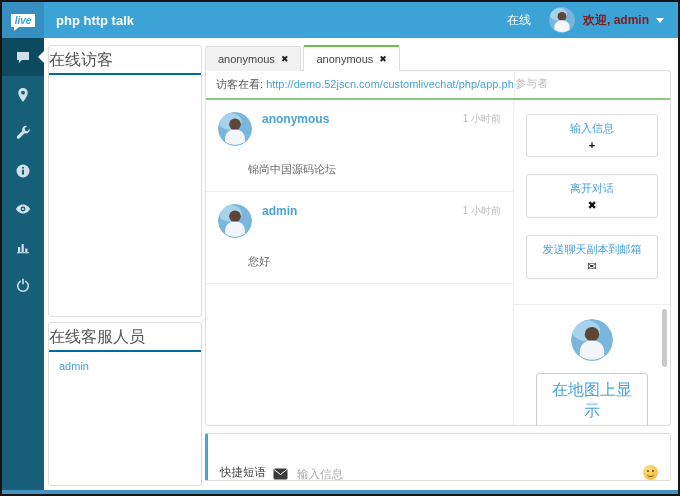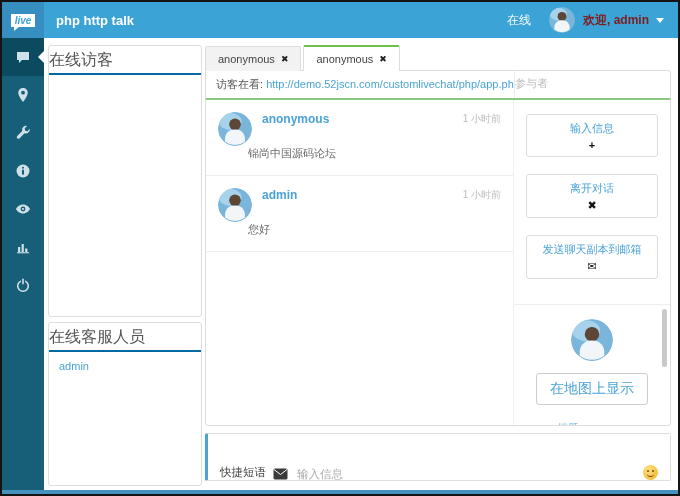--- a/index.html
+++ b/index.html
@@ -52,31 +52,31 @@
   .viewing { flex:1; padding:6px 10px; font-size:11px; color:#555; white-space:nowrap; overflow:hidden; }
   .viewing a { color:#4aa3d8; text-decoration:none; }
   .participants-head { width:156px; border-left:1px solid #eee; text-align:left; font-size:11px; color:#bbb; line-height:25px; }
   .conv-body { flex:1; display:flex; overflow:hidden; }
   .messages { flex:1; border-right:1px solid #eee; overflow:hidden; }
   .msg { position:relative; padding:12px 12px 14px 12px; border-bottom:1px solid #eee; }
   .msg-avatar { position:absolute; left:12px; top:12px; width:34px; height:34px; }
   .msg-head { margin-left:44px; display:flex; align-items:center; }
   .msg-author { font-size:12px; color:#4aa3d8; font-weight:bold; cursor:pointer; }
   .msg-time { margin-left:auto; font-size:10px; color:#bbb; }
-  .msg-text { margin:20px 0 0 30px; font-size:11px; color:#666;font-family:Liberation Serif, serif; }
+  .msg-text { margin:36px 0 0 30px; font-size:11px; color:#666;font-family:Liberation Serif, serif; }
 
   
   .side-actions { width:156px; display:flex; flex-direction:column; overflow:hidden; position:relative; }
   .actions-wrap { padding:14px 12px 8px 12px; }
   .action-btn { border:1px solid #ddd; border-radius:3px; background:#fff; text-align:center; padding:6px 4px 5px 4px; margin-bottom:17px; cursor:pointer; }
   .action-label { display:block; font-size:11px; color:#4aa3d8; }
   .action-glyph { display:block; font-size:11px; color:#111; font-weight:bold; margin-top:3px; }
   .visitor-info { border-top:1px solid #eee; padding:12px 10px 0 10px; position:relative; flex:1; }
   .vi-avatar { width:42px; height:42px; margin:2px auto 12px auto; }
-  .map-btn { display:block; width:112px; margin:0 auto; border:1px solid #ccc; border-radius:3px; background:#fff; color:#4aa3d8; font-size:14px; padding:6px 0; text-align:center; cursor:pointer; }
+  .map-btn { display:block; width:112px; margin:0 auto; border:1px solid #ccc; border-radius:3px; background:#fff; color:#4aa3d8; font-size:16px; padding:6px 8px; text-align:center; cursor:pointer; }
   .vi-fields { margin-top:14px; }
   .vi-row { display:flex; font-size:11px; line-height:19px; }
   .vi-label { width:58px; text-align:right; color:#58a6d6; }
   .vi-value { margin-left:6px; color:#b3b3b3; }
   .scrollbar { position:absolute; right:3px; top:4px; width:5px; height:58px; background:#c9c9c9; border-radius:3px; cursor:pointer; }
 
   
   .composer { position:absolute; left:203px; top:431px; width:466px; height:48px; background:#fff; border:1px solid #e0e0e0; border-left:3px solid #4aa3d8; border-radius:2px; display:flex; align-items:flex-end; padding:0 12px; }
   .quick-label { font-size:11.5px; color:#444; cursor:pointer; white-space:nowrap; }
   .quick-icon { margin:0 9px 0 7px; cursor:pointer; display:flex; }

